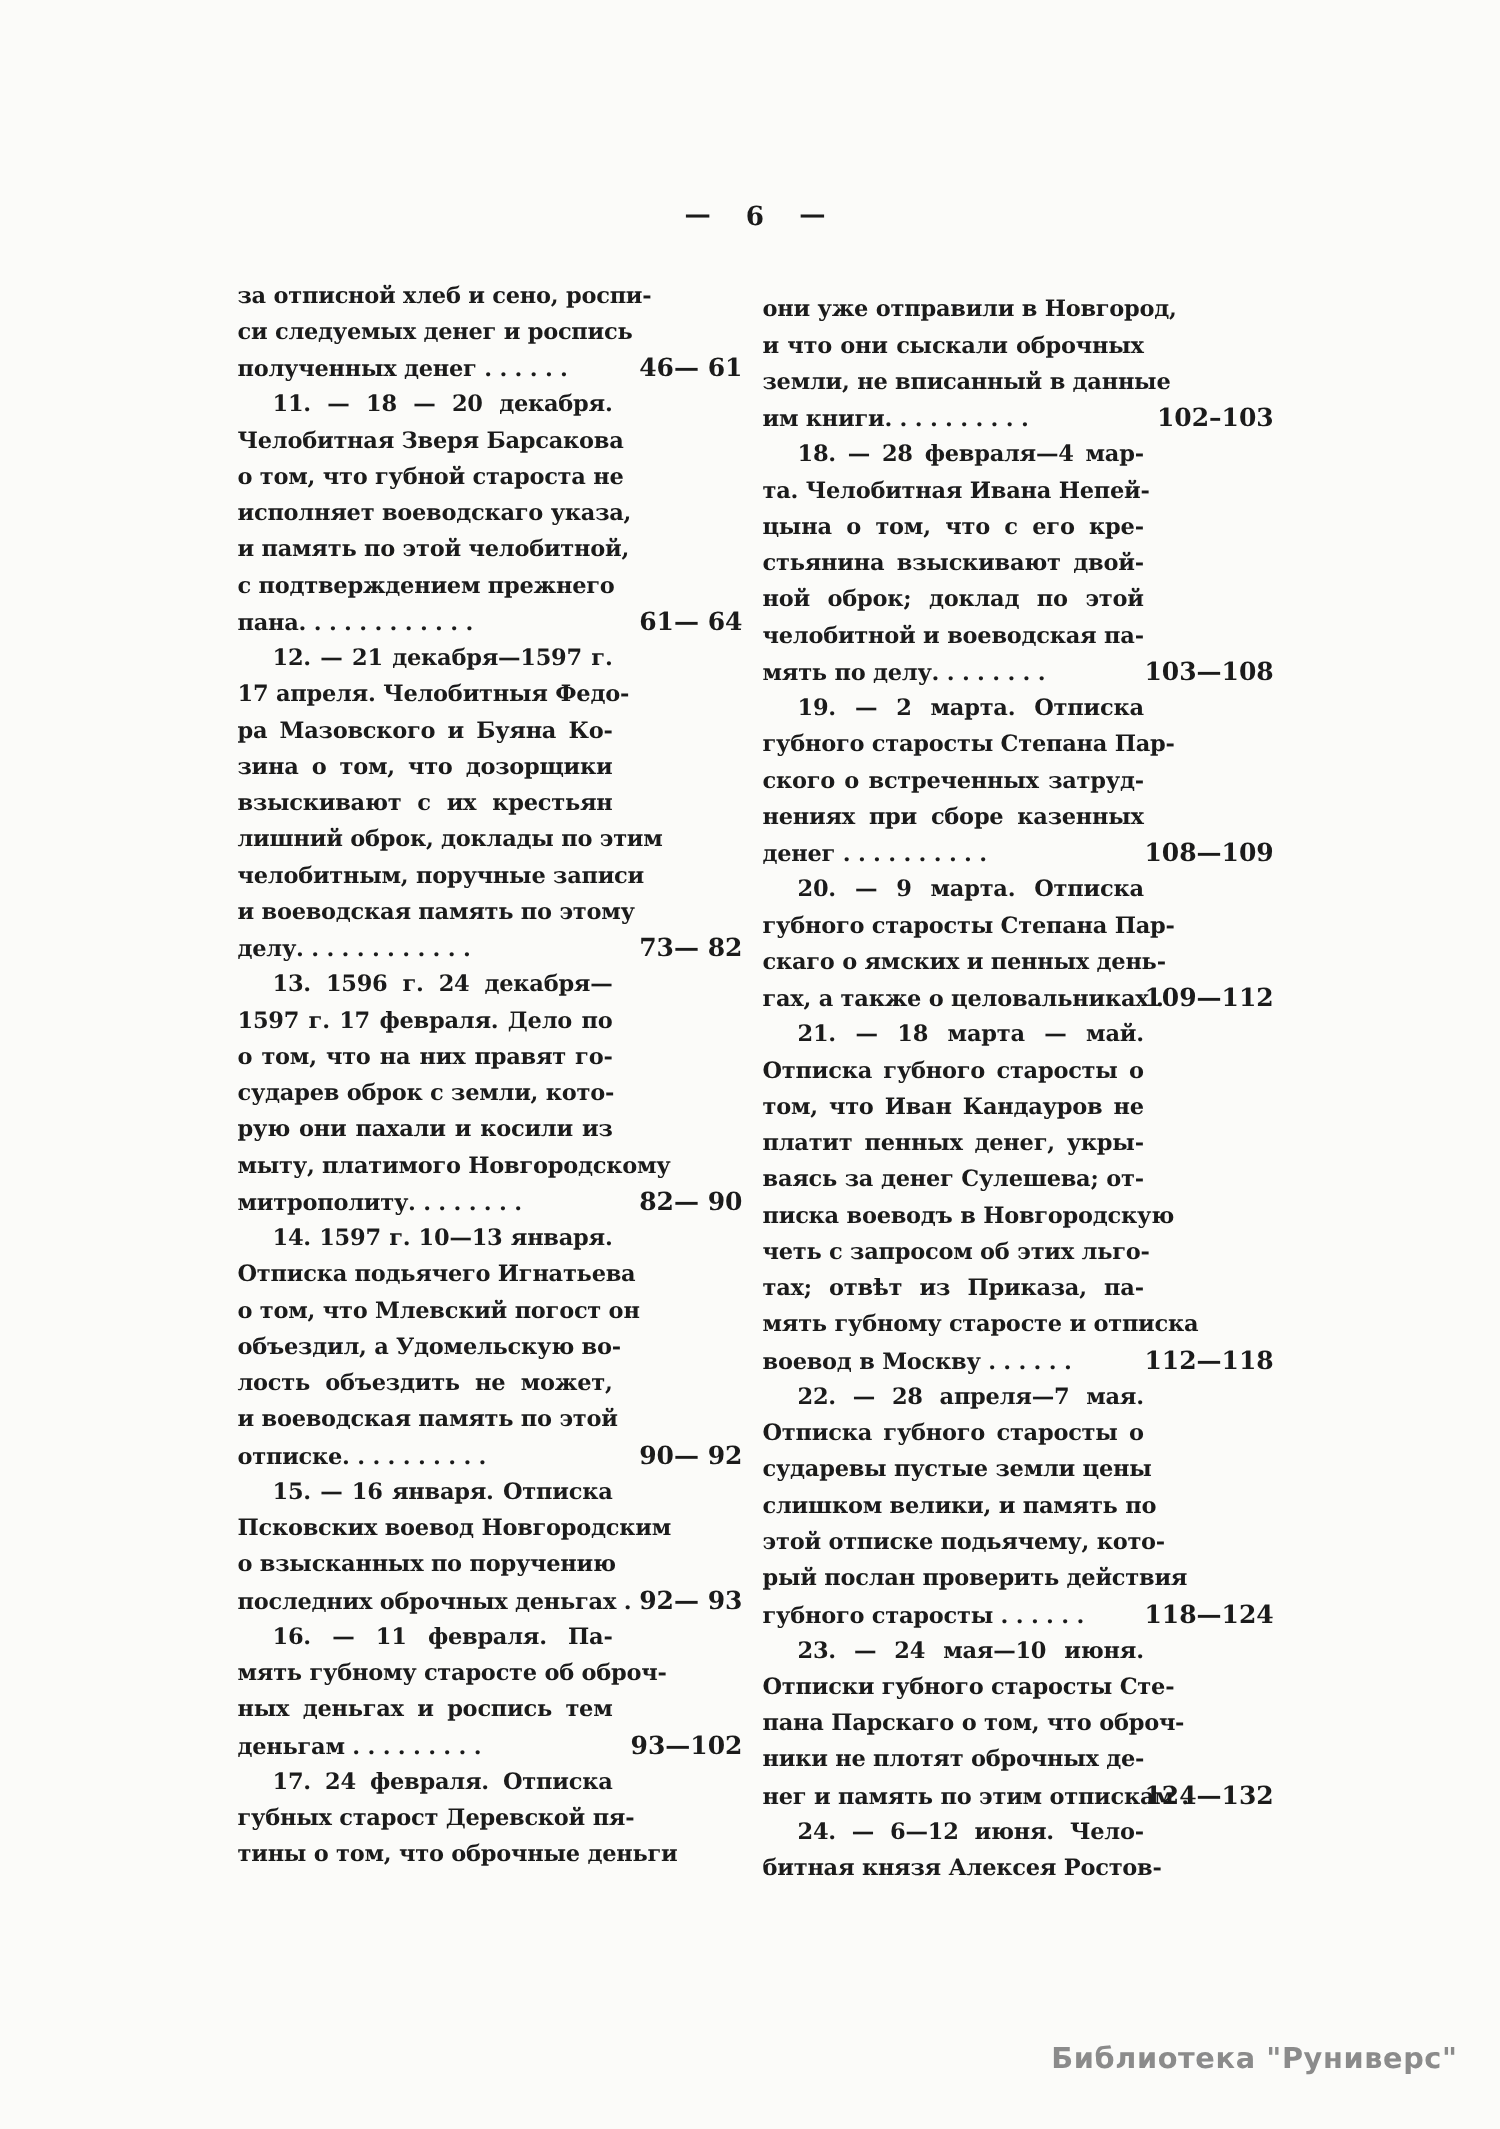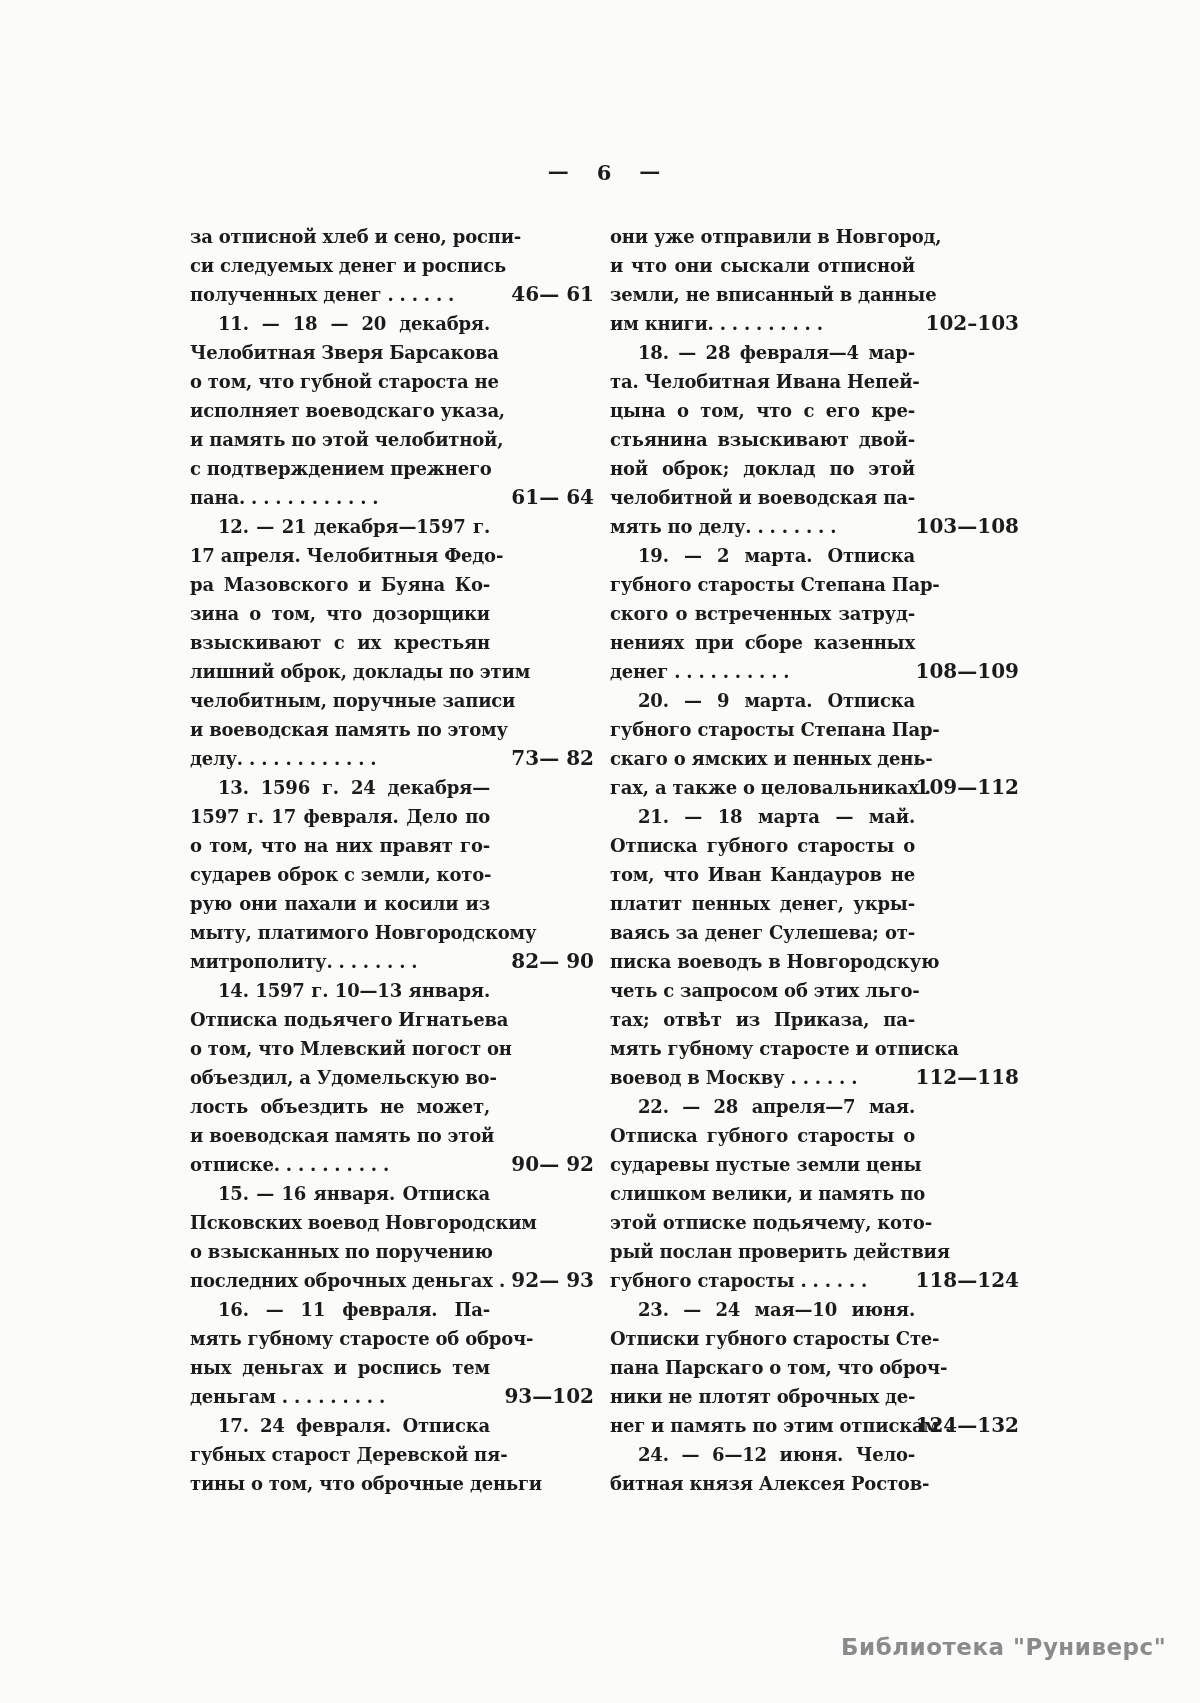--- a/index.html
+++ b/index.html
@@ -17,21 +17,21 @@
     position:absolute;
     left:190px;top:160px;width:829px;
     text-align:center;
     font-size:21px;font-weight:bold;
     letter-spacing:1px;
   }
   .folio .dash{margin:0 27px;position:relative;top:-2px;}
 
   .toc-col{position:absolute;top:222px;}
   .toc-col.c1{left:190px;}
-  .toc-col.c2{left:610px;}
+  .toc-col.c2{left:610px;margin-top:11px;}
 
   .row{display:flex;height:29px;align-items:baseline;}
   .body{
     font-size:18px;font-weight:bold;
     line-height:29px;
     white-space:nowrap;
     text-align:justify;
     text-align-last:justify;
     letter-spacing:-0.2px;
   }
@@ -245,21 +245,21 @@
         <div class="body j">тины о том, что оброчные деньги</div>
         <div class="pg"></div>
       </div>
     </div>
   <div class="toc-col c2">
       <div class="row">
         <div class="body j">они уже отправили в Новгород,</div>
         <div class="pg"></div>
       </div>
       <div class="row">
-        <div class="body j">и что они сыскали отписной</div>
+        <div class="body j">и что они сыскали оброчных</div>
         <div class="pg"></div>
       </div>
       <div class="row">
         <div class="body j">земли, не вписанный в данные</div>
         <div class="pg"></div>
       </div>
       <div class="row">
         <div class="body d">им книги. . . . . . . . . .</div>
         <div class="pg">102–103</div>
       </div>

